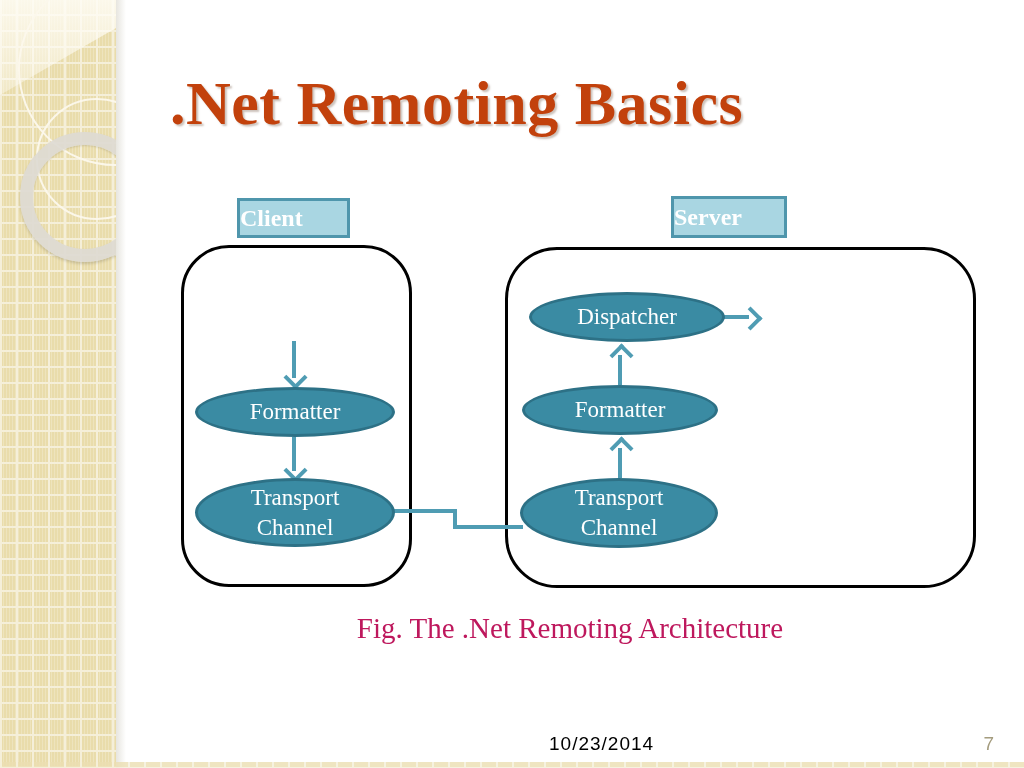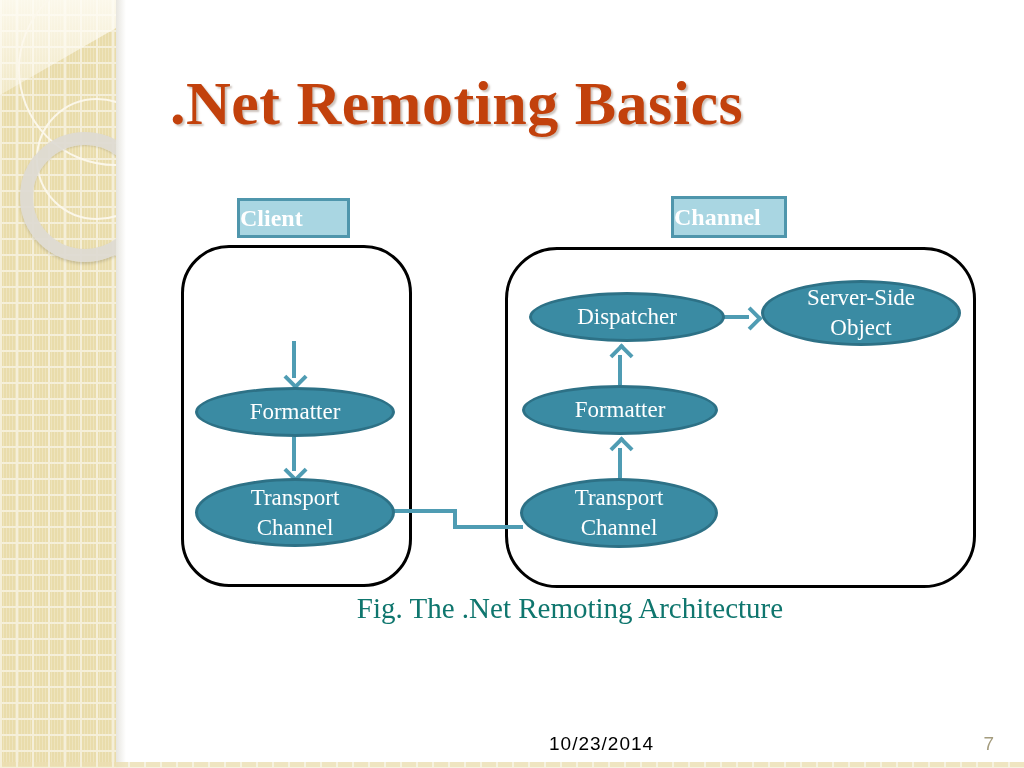--- a/index.html
+++ b/index.html
@@ -26,22 +26,22 @@
     background:linear-gradient(90deg,rgba(175,170,150,.30),rgba(255,255,255,0));}
   .bottom-strip{position:absolute;left:0;bottom:0;width:1024px;height:6px;opacity:.8;
     background-color:#ecdfb2;
     background-image:
       repeating-linear-gradient(90deg,#f5efd9 0 2px,rgba(0,0,0,0) 2px 16px),
       repeating-linear-gradient(0deg,#f5efd9 0 1px,rgba(0,0,0,0) 1px 8px);}
 
   
   .title{position:absolute;left:170px;top:68px;font-size:62px;font-weight:bold;
     color:#c2410c;letter-spacing:.5px;text-shadow:2px 2px 2px rgba(110,80,60,.35);white-space:nowrap;}
-  .caption{position:absolute;left:116px;right:0;top:592px;text-align:center;
-    font-size:29px;color:#0f766e;}
+  .caption{position:absolute;left:116px;right:0;top:612px;text-align:center;
+    font-size:29px;color:#be185d;}
   .footer-date{position:absolute;left:549px;top:733px;font-family:"Liberation Sans","DejaVu Sans",sans-serif;
     font-size:19px;color:#000000;letter-spacing:1px;}
   .page-number{position:absolute;right:30px;top:733px;font-family:"Liberation Sans","DejaVu Sans",sans-serif;
     font-size:19px;color:#a49c7e;}
 
   
   .tag{position:absolute;box-sizing:border-box;background:#a9d6e2;border:3px solid #4f96ac;
     color:#ffffff;font-weight:bold;font-size:24px;text-align:center;
     display:flex;align-items:center;z-index:3;}
   .tag-client{left:237px;top:198px;width:113px;height:40px;}
@@ -85,38 +85,35 @@
   </div>
   <div class="sidebar-fade"></div>
   <div class="bottom-strip"></div>
 
   <div class="title">.Net Remoting Basics</div>
 
   <div class="tag tag-client">
     <span>Client</span>
   </div>
   <div class="tag tag-server">
-    <span>Channel</span>
+    <span>Server</span>
   </div>
 
   <div class="group-box box-client"></div>
   <div class="group-box box-server"></div>
 
   <div class="node n-cformatter">
     <span>Formatter</span>
   </div>
   <div class="node n-ctransport">
     <span>Transport Channel</span>
   </div>
 
   <div class="node n-dispatcher">
     <span>Dispatcher</span>
-  </div>
-  <div class="node n-sso">
-    <span>Server-Side Object</span>
   </div>
   <div class="node n-sformatter">
     <span>Formatter</span>
   </div>
   <div class="node n-stransport">
     <span>Transport Channel</span>
   </div>
 
   <div class="shaft" style="left:292px;top:341px;width:4px;height:37px;"></div>
   <div class="chev chev-down" style="left:287px;top:369px;"></div>

